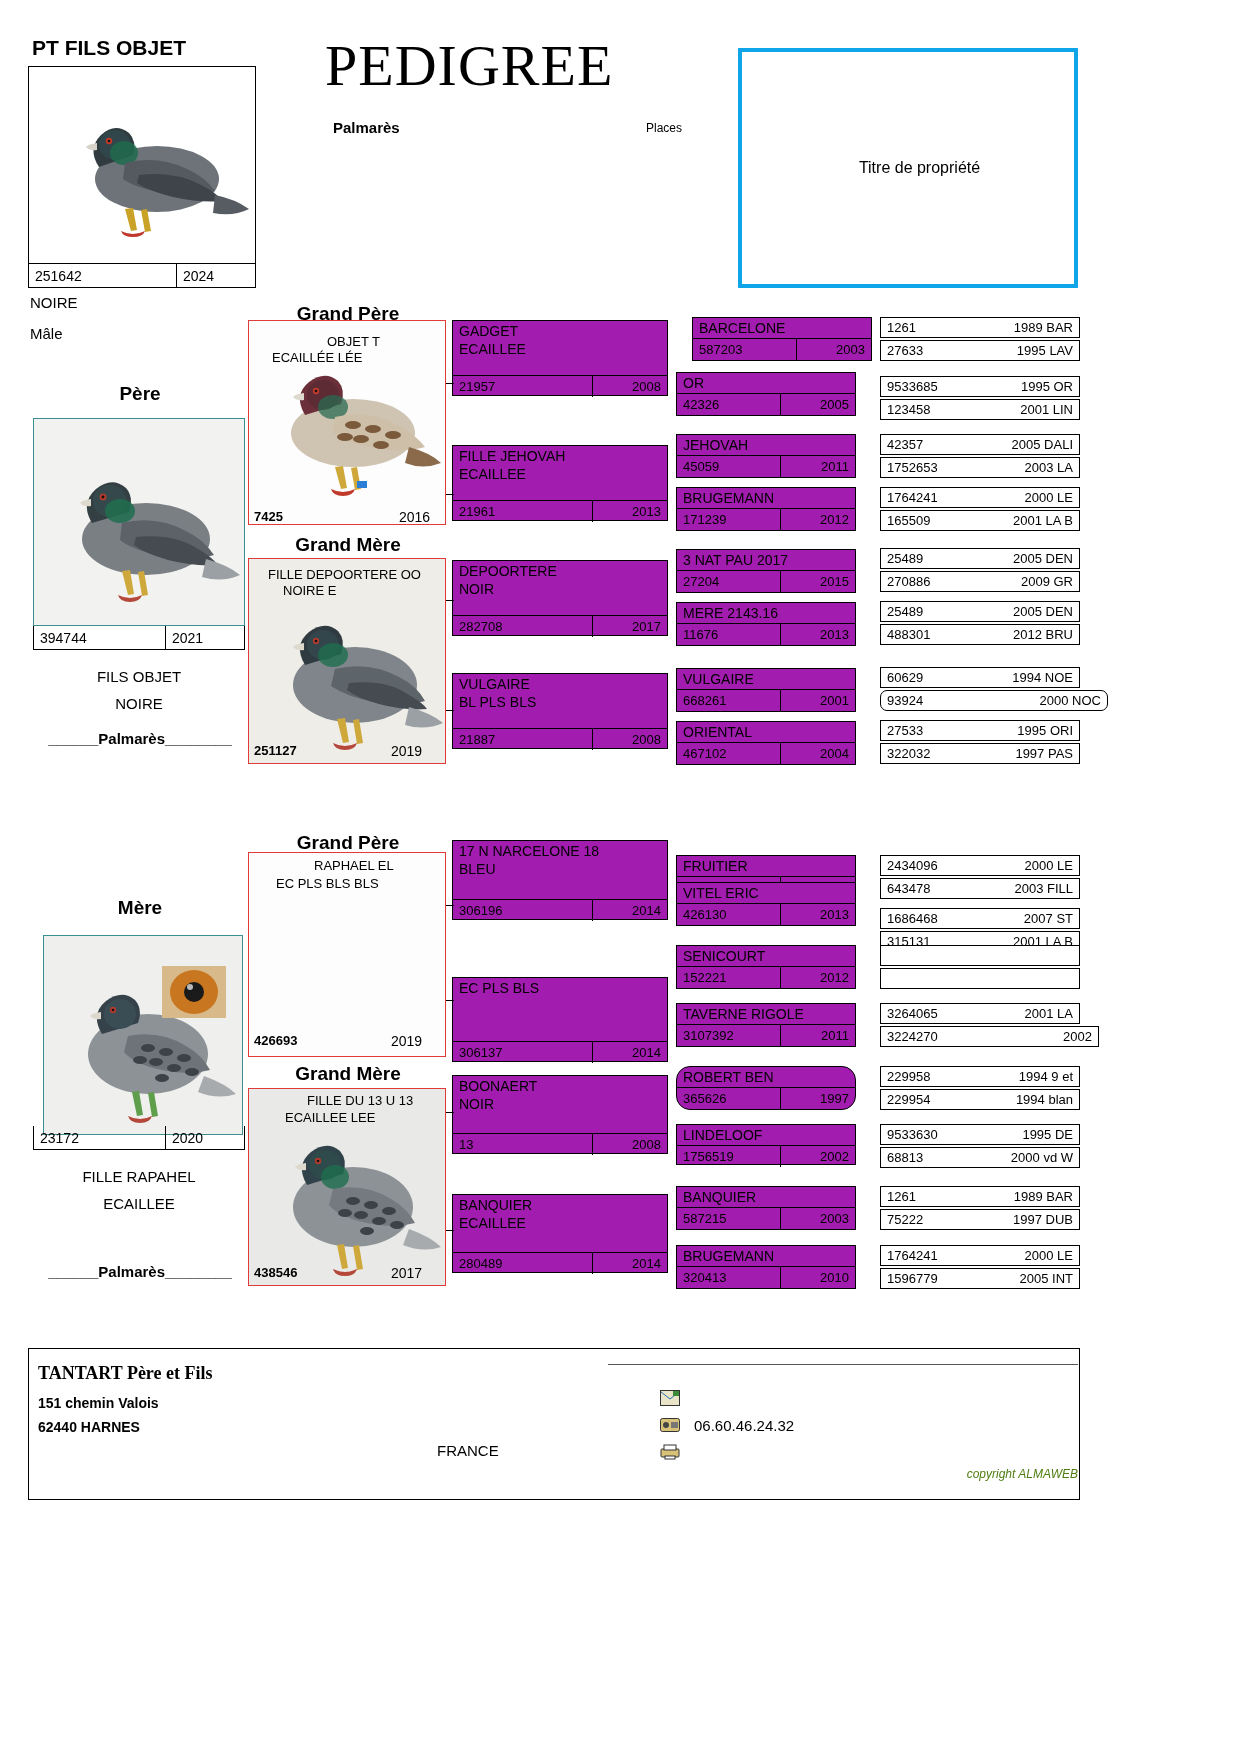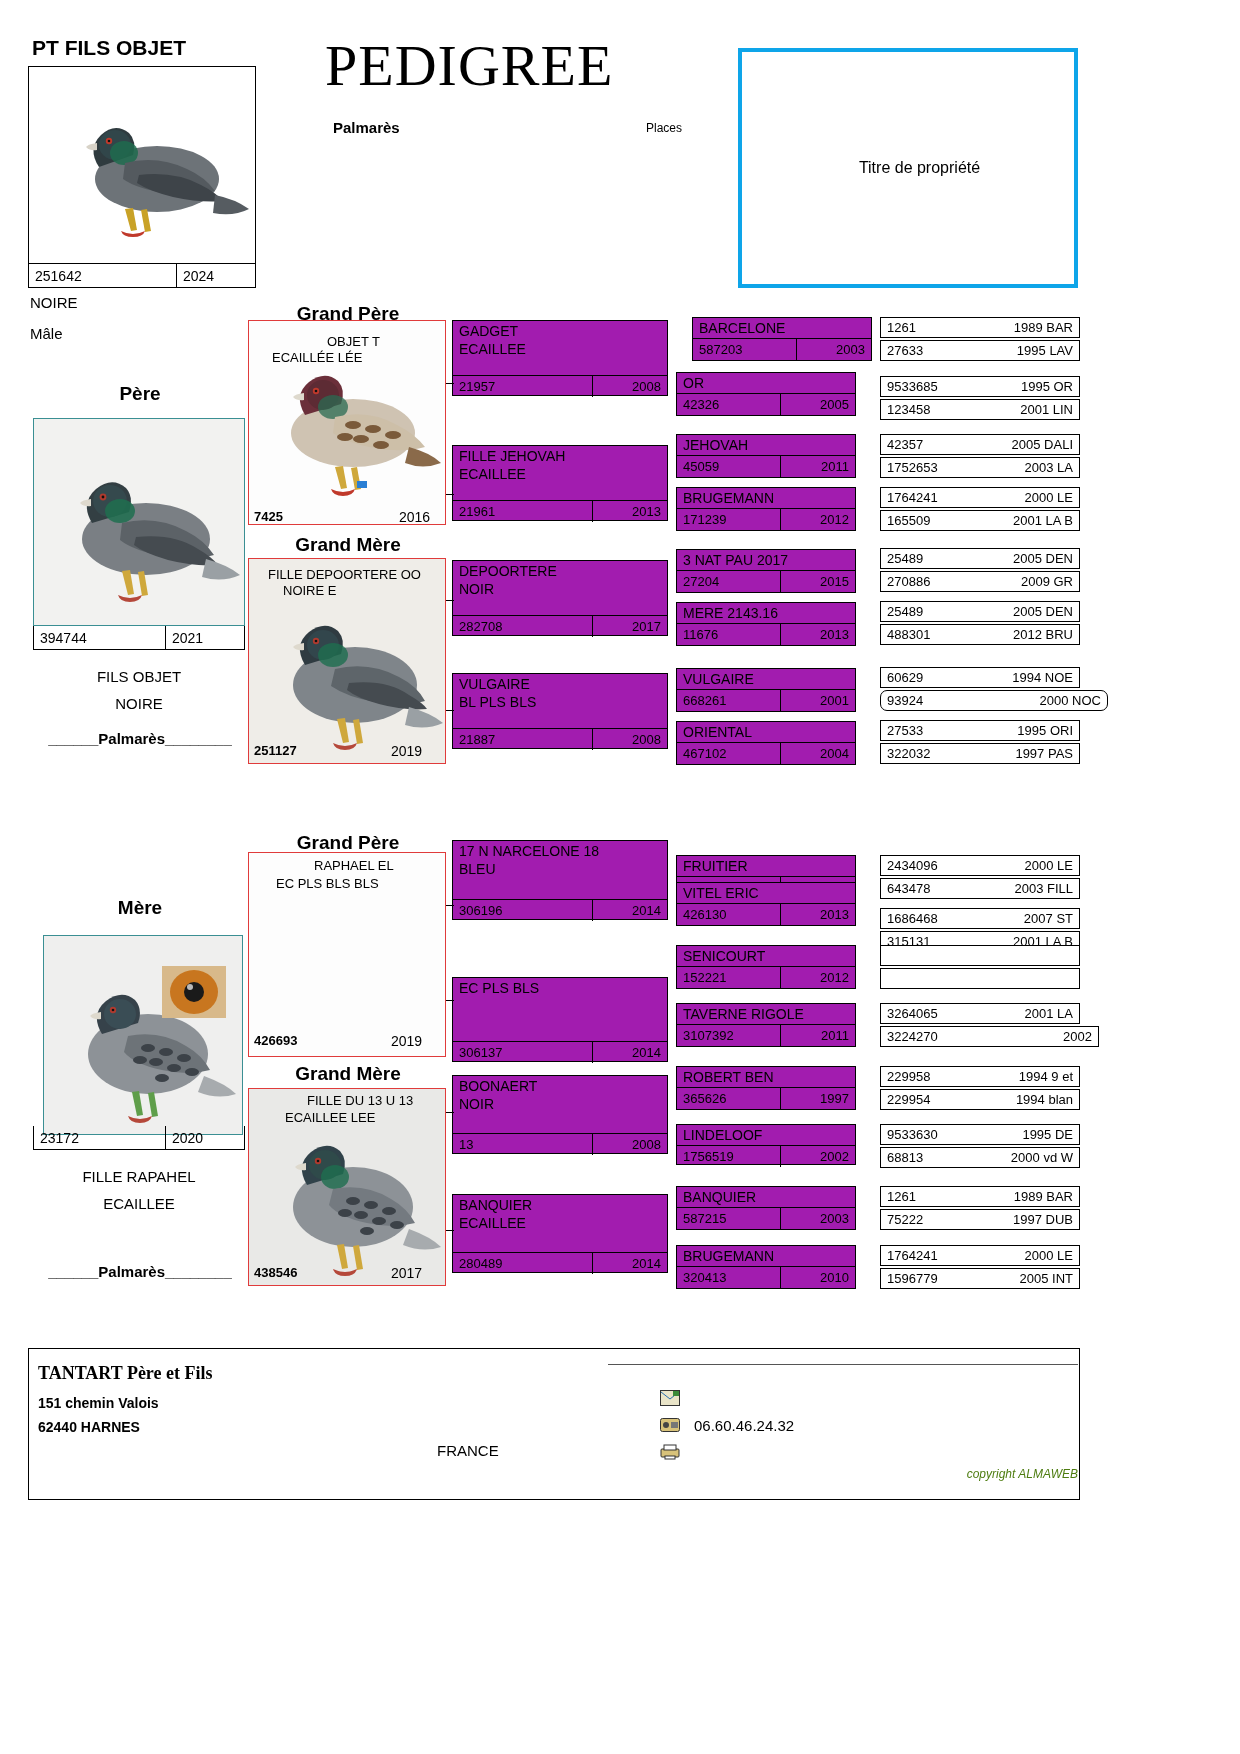--- a/index.html
+++ b/index.html
@@ -482,21 +482,21 @@
       <div class="b">2012</div>
     </div>
 </div>
 <div class="abs p3 bx" style="left:676px;top:1003px;width:180px;height:44px;">
   <div class="nm">TAVERNE RIGOLE</div>
   <div class="nr">
       <div class="a">3107392</div>
       <div class="b">2011</div>
     </div>
 </div>
-<div class="abs p3 bx" style="left:676px;top:1066px;width:180px;height:44px;">
+<div class="abs p3 bx" style="left:676px;top:1066px;width:180px;height:44px;border-radius:14px;">
   <div class="nm">ROBERT BEN</div>
   <div class="nr">
       <div class="a">365626</div>
       <div class="b">1997</div>
     </div>
 </div>
 <div class="abs p3 bx" style="left:676px;top:1124px;width:180px;height:41px;">
   <div class="nm">LINDELOOF</div>
   <div class="nr">
       <div class="a">1756519</div>

